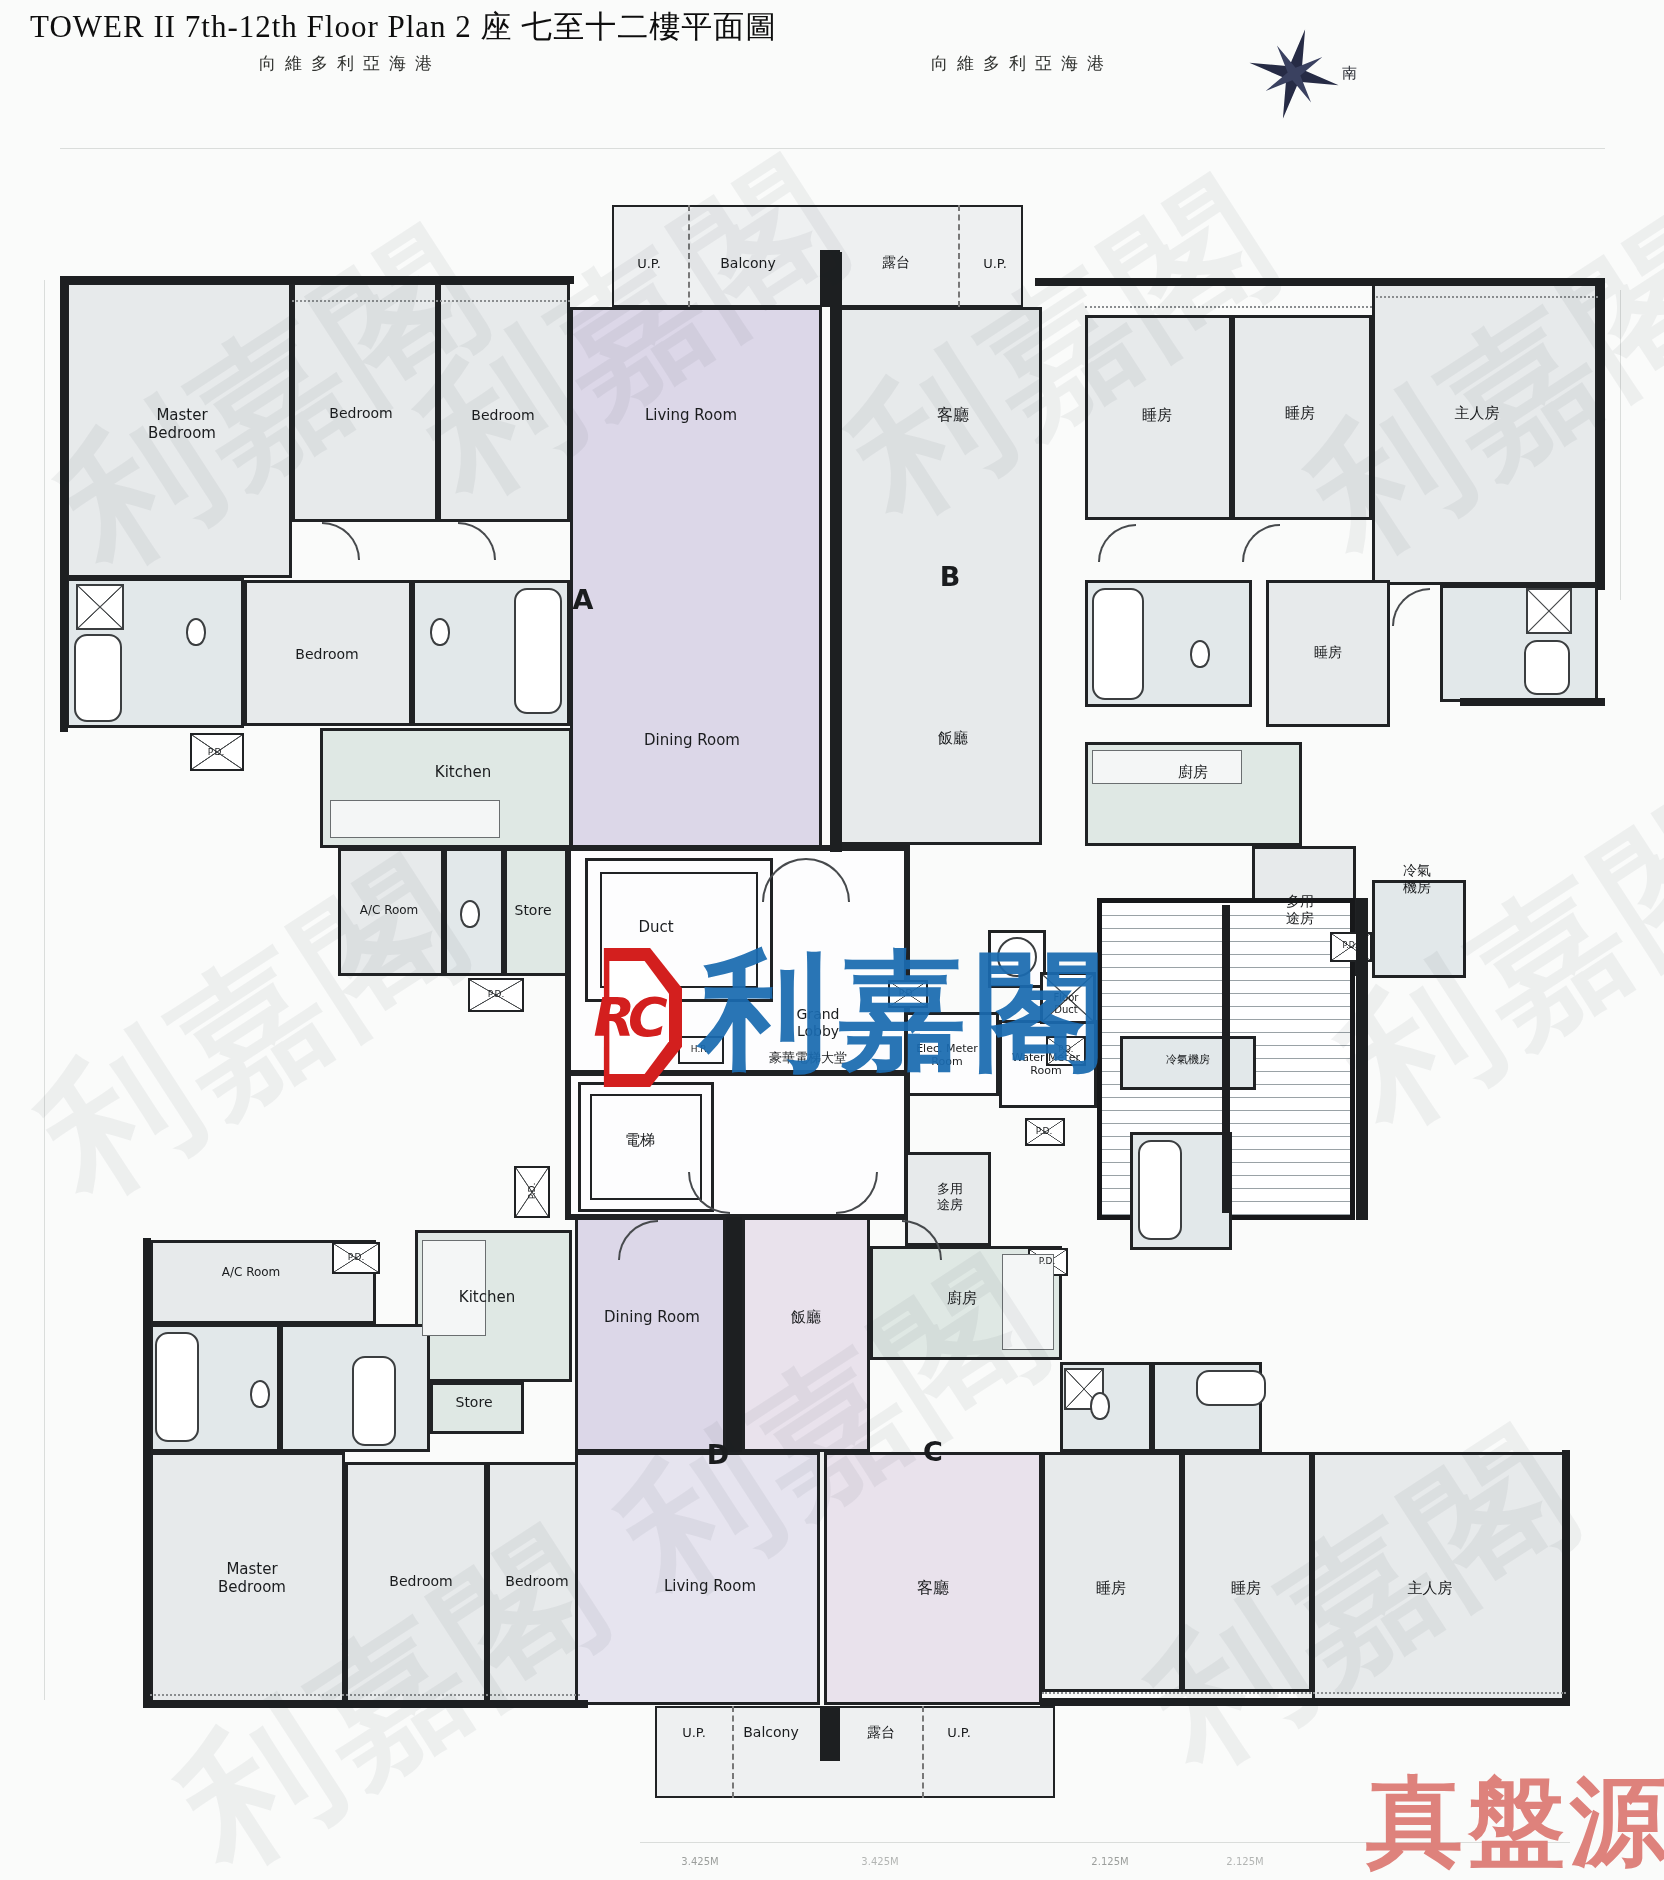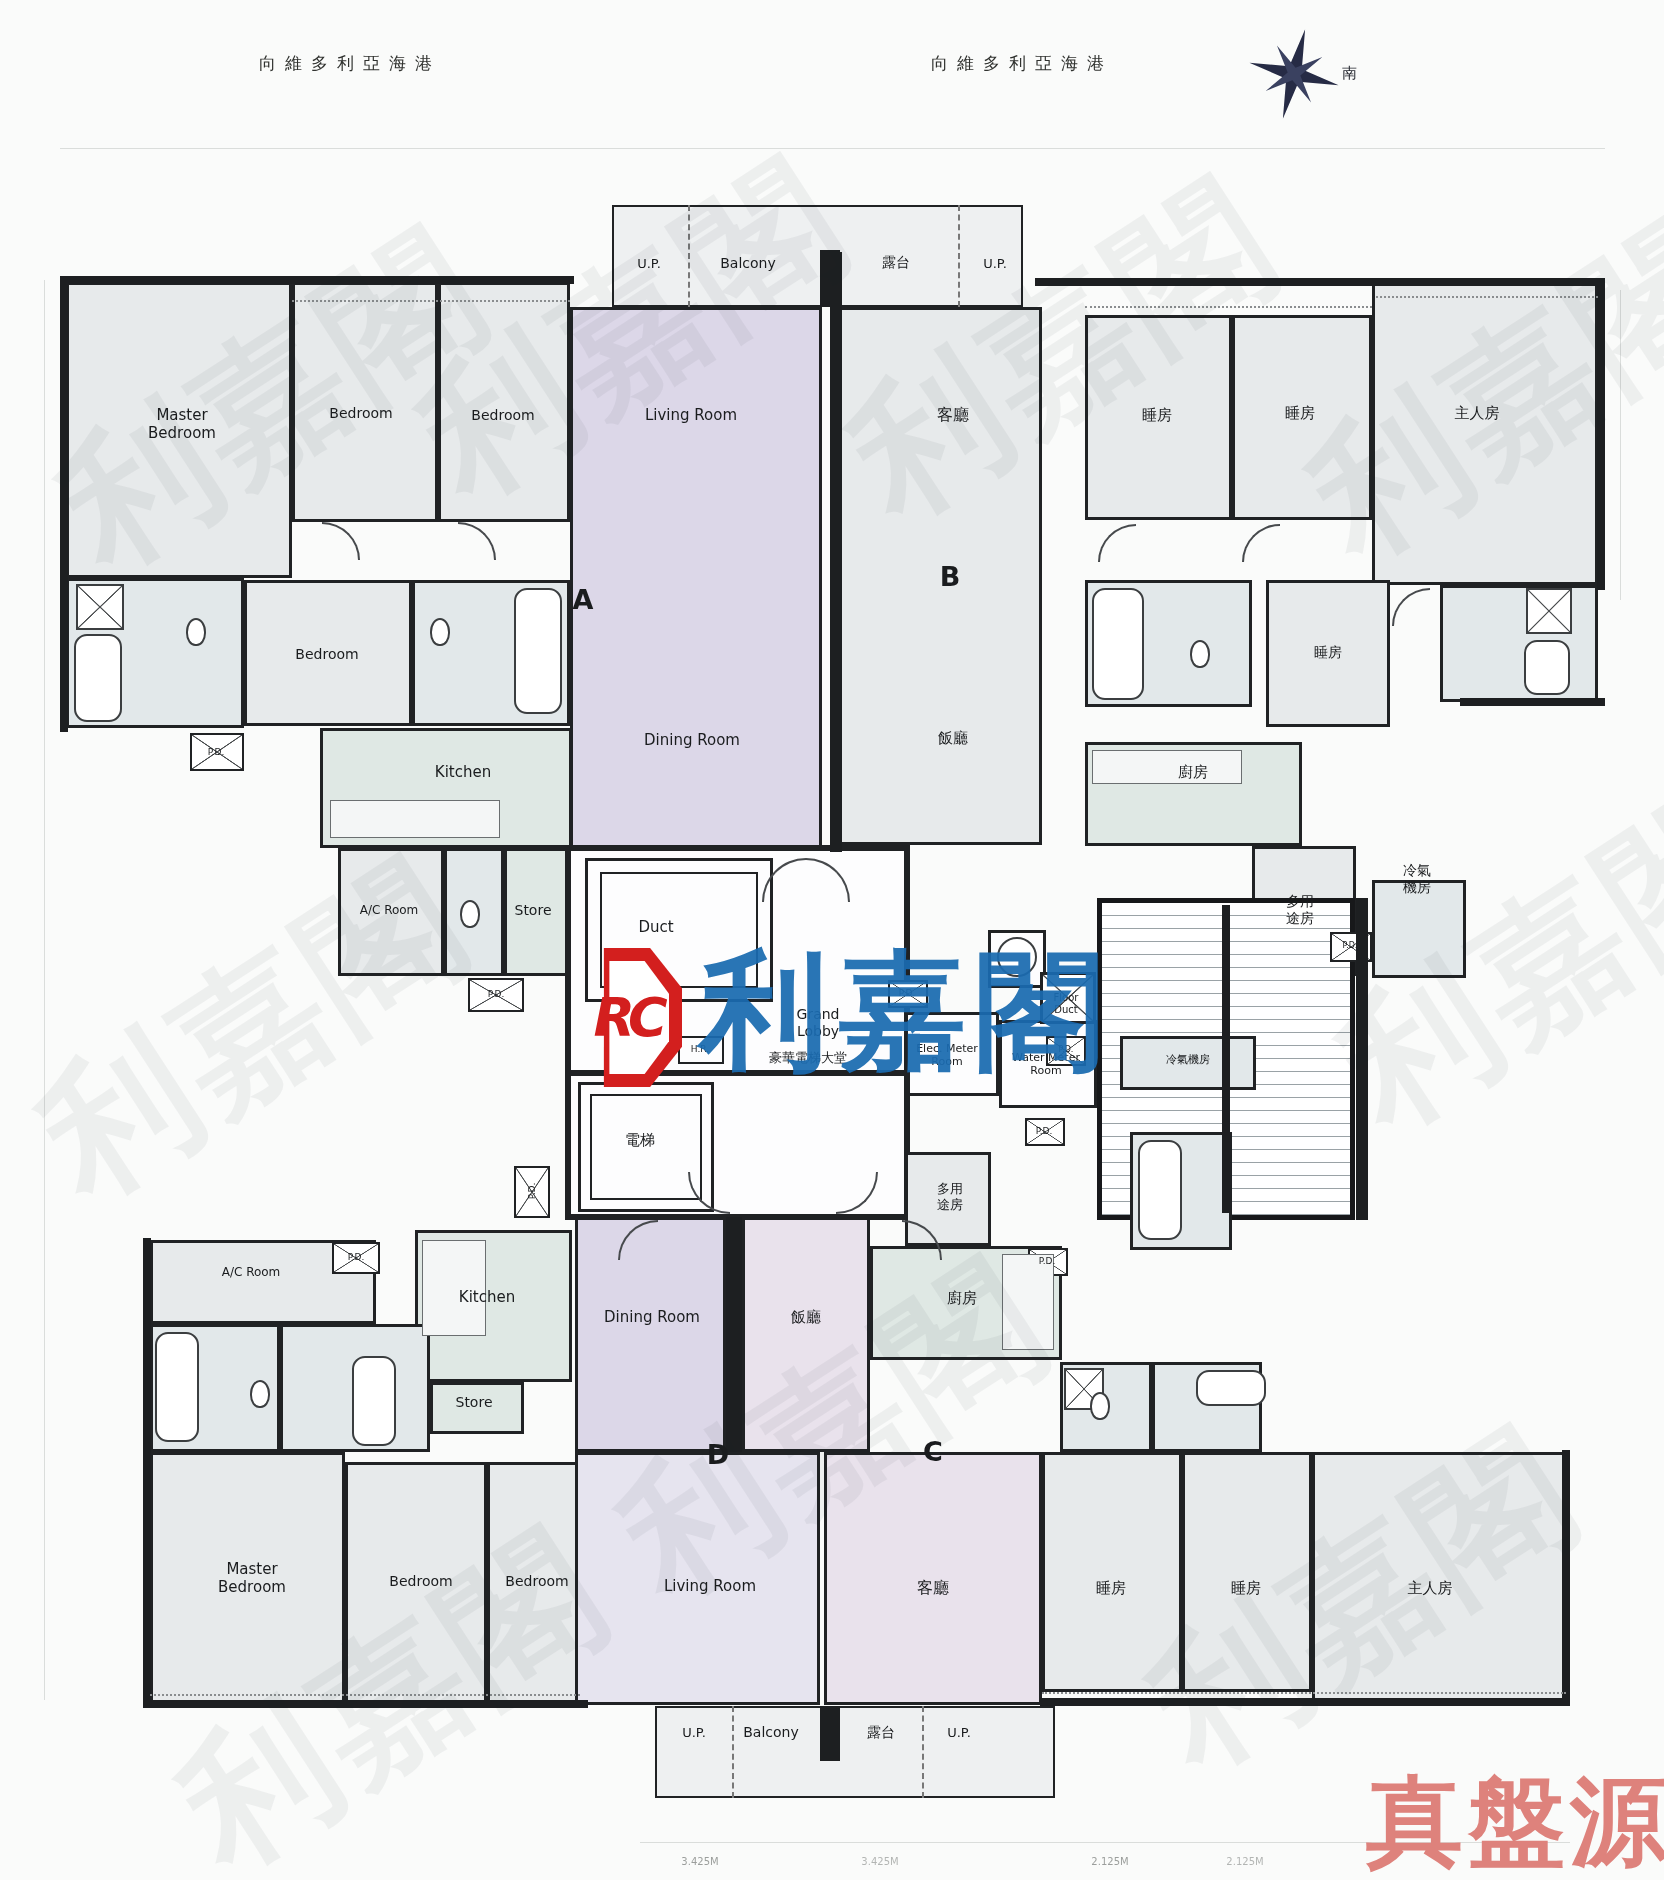--- a/index.html
+++ b/index.html
@@ -52,20 +52,21 @@
   .rc-name{position:absolute;left:700px;top:926px;font-size:128px;font-weight:800;color:#1a6bb0;
            letter-spacing:10px;z-index:7;opacity:.93;white-space:nowrap}
   .src-wm{position:absolute;left:1366px;top:1758px;font-size:97px;font-weight:800;color:#de827c;
           letter-spacing:5px;z-index:7;white-space:nowrap}
 </style>
 </head>
 <body>
 
 <div id="plan">
 
+  <div class="title">TOWER II 7th-12th Floor Plan 2 座 七至十二樓平面圖</div>
   <div class="harb" style="left:350px">向維多利亞海港</div>
   <div class="harb" style="left:1022px">向維多利亞海港</div>
   <div class="south">南</div>
   <div class="compass">
     <svg viewBox="0 0 100 100" width="92" height="92">
       <polygon points="50,0 57,43 100,50 57,57 50,100 43,57 0,50 43,43" fill="#262b45"></polygon>
       <polygon points="50,14 55,45 86,50 55,55 50,86 45,55 14,50 45,45" fill="#3a4160" transform="rotate(45 50 50)"></polygon>
     </svg>
   </div>
 

